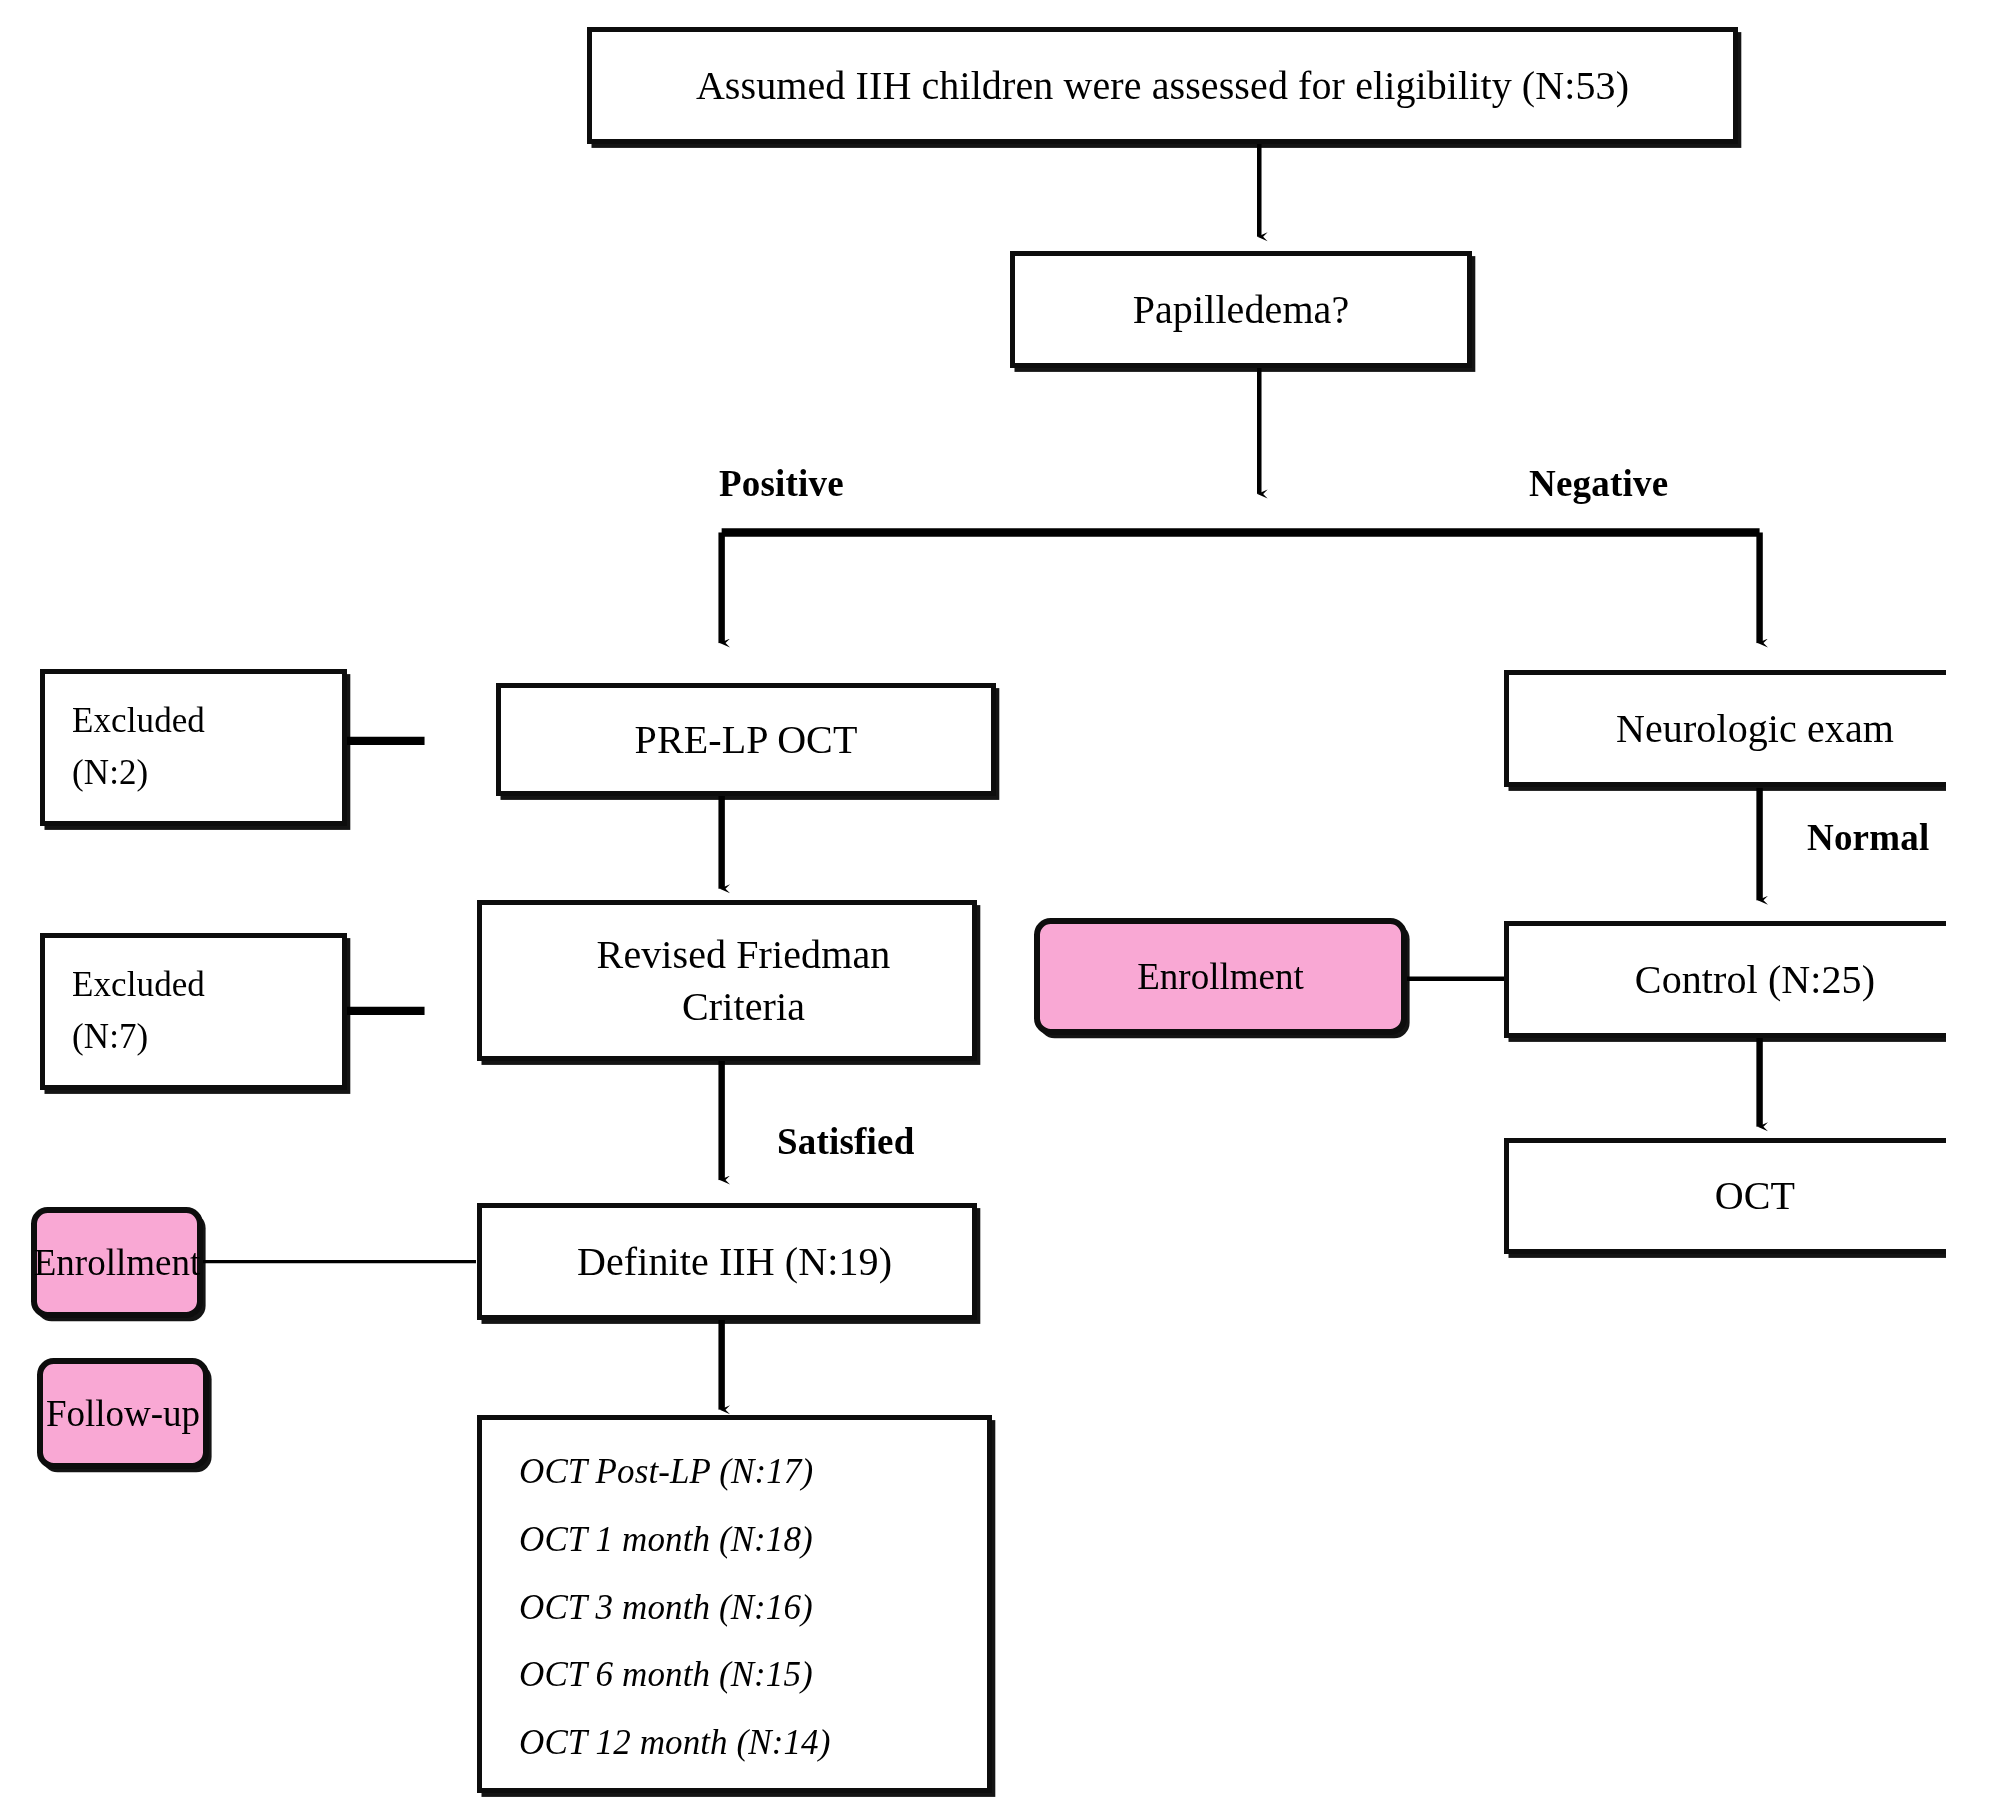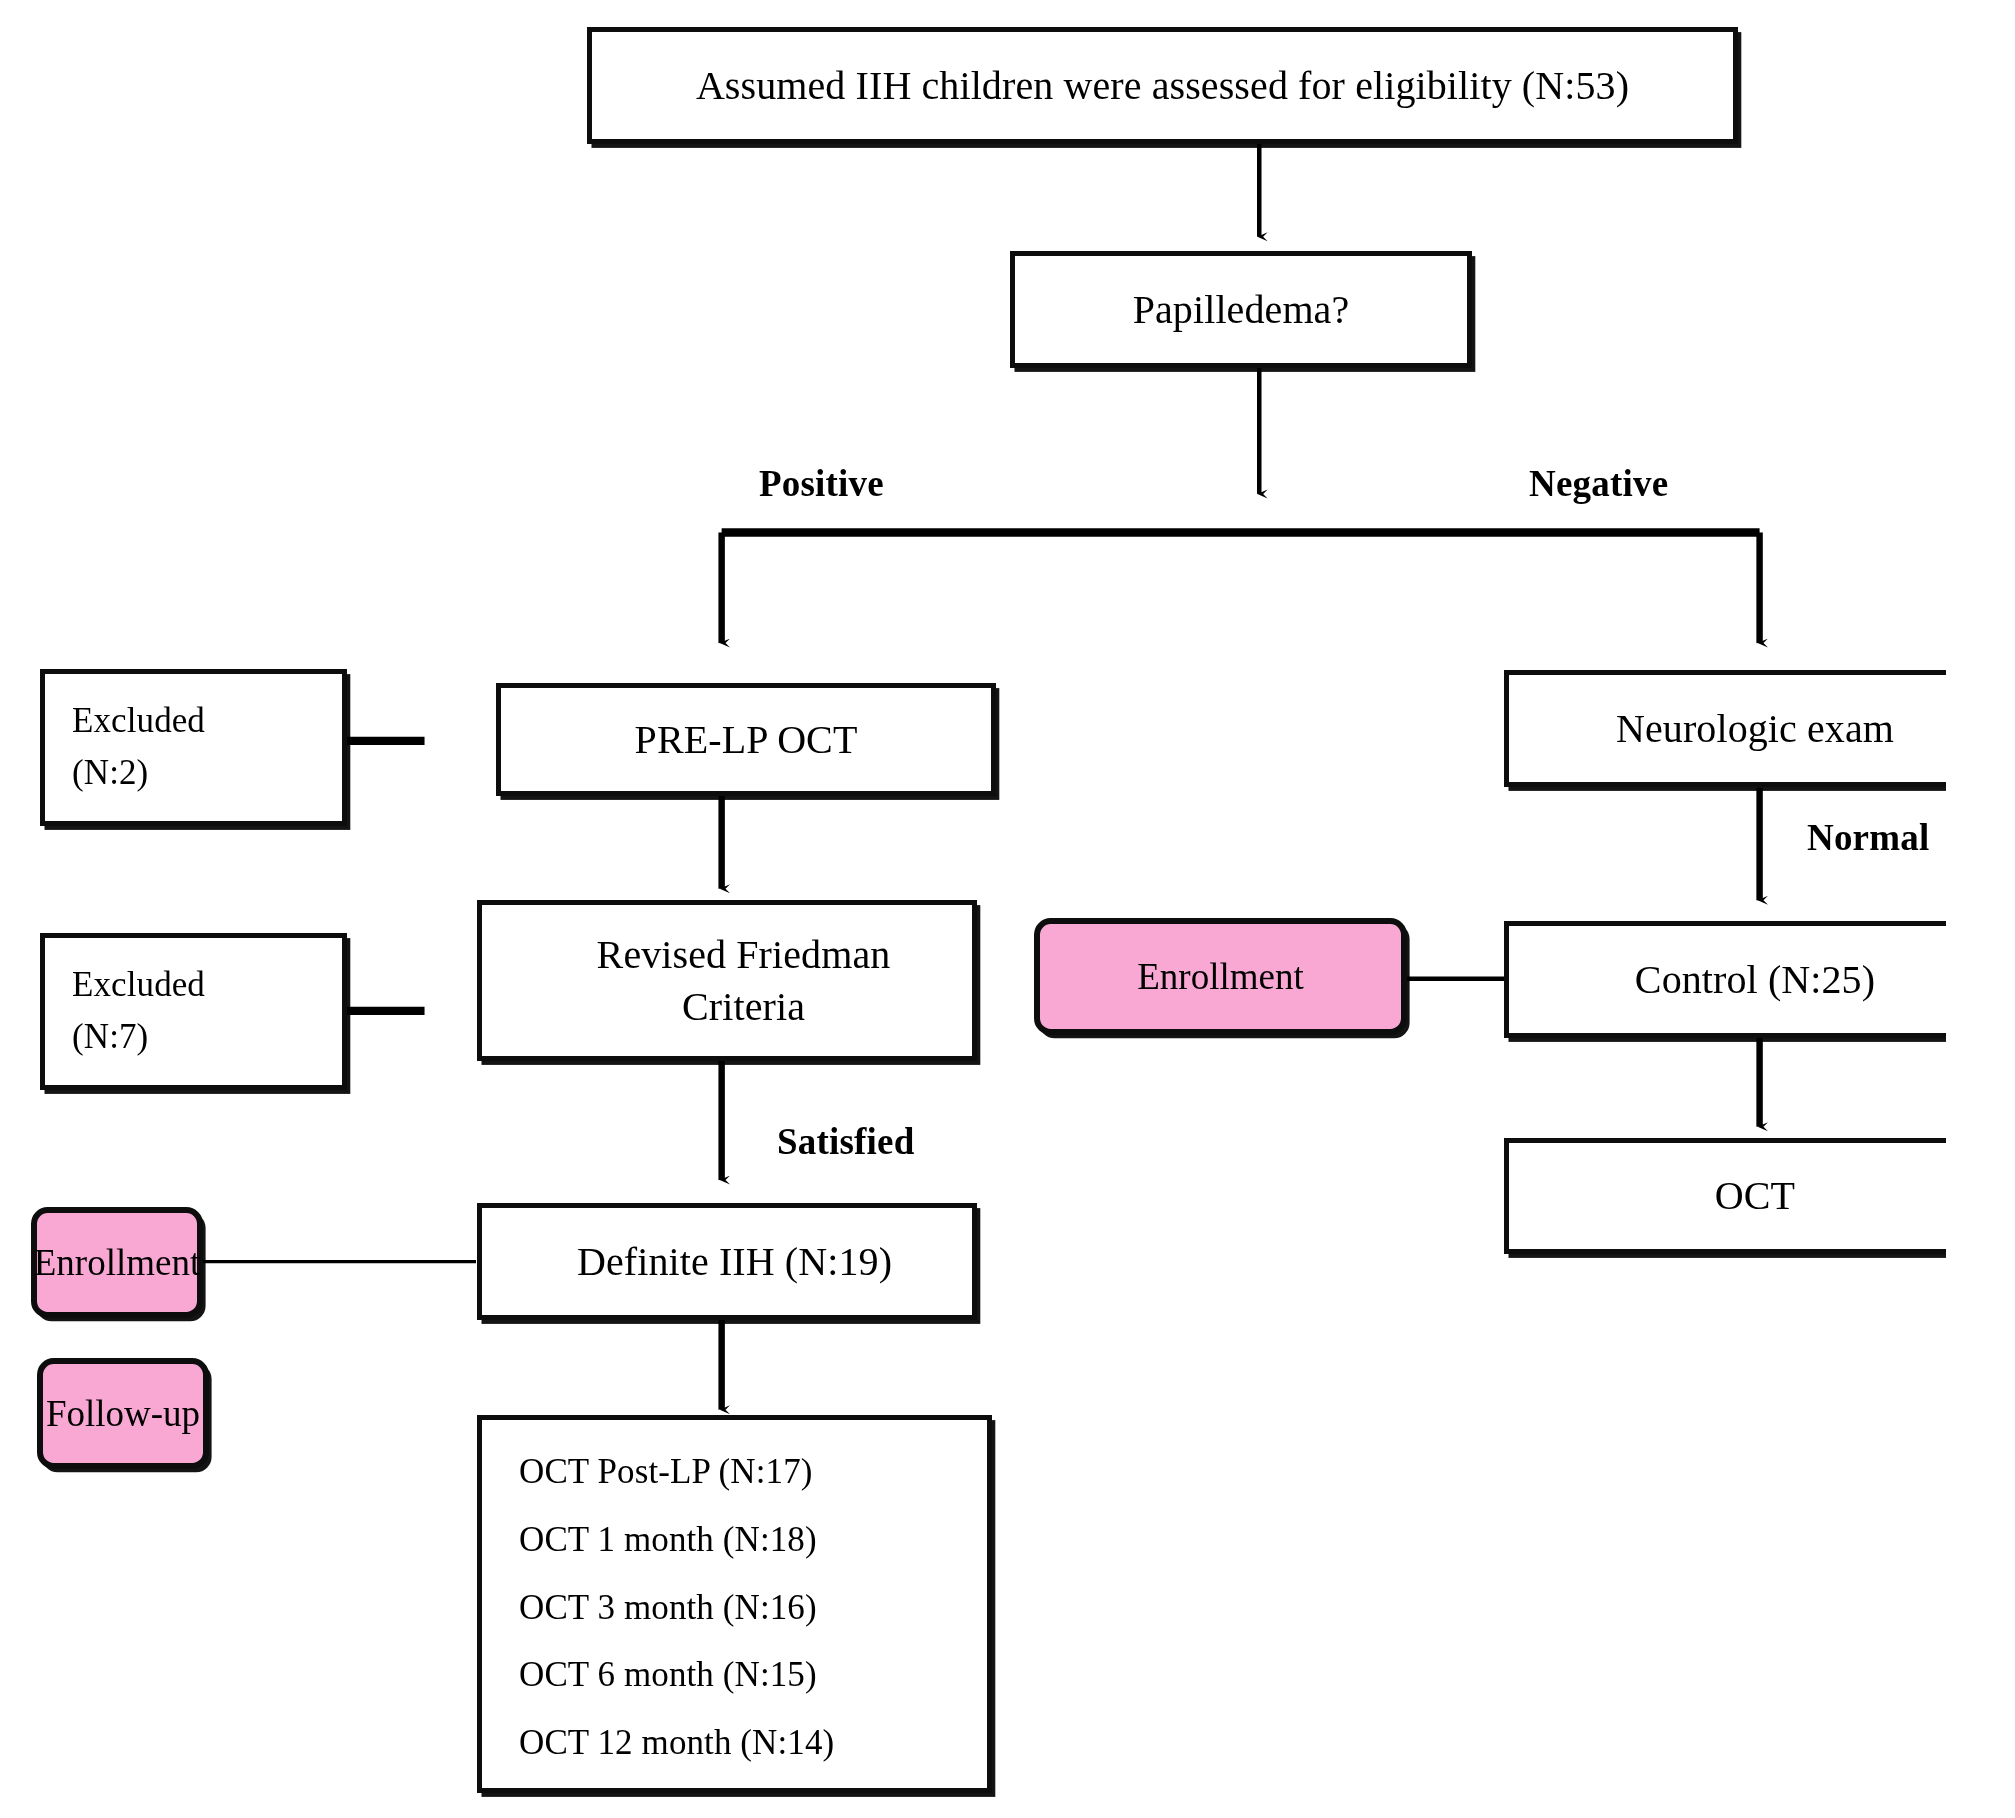--- a/index.html
+++ b/index.html
@@ -58,20 +58,21 @@
     justify-content: center;
     text-align: center;
     color: #000000;
     box-shadow: 3.9px 4.5px 0 -1.3px rgba(0,0,0,0.92);
   }
   
   .node.listbox {
     align-items: flex-start;
     justify-content: flex-start;
     text-align: left;
+    font-style: italic;
   }
   .node.listbox .txt {
     padding: 30px 0 0 37px;
     text-align: left;
   }
   .node.listbox .line {
     display: block;
     margin-bottom: 23px;
     white-space: nowrap;
   }
@@ -148,21 +149,21 @@
   </svg>
 
   <div class="node shadowed fs-xl" style="left:587px; top:27px; width:1151px; height:117px;">
     <span class="txt">Assumed IIH children were assessed for eligibility (N:53)</span>
   </div>
 
   <div class="node shadowed fs-xl" style="left:1010px; top:251px; width:462px; height:117px;">
     <span class="txt">Papilledema?</span>
   </div>
 
-  <div class="edge-label fs-lg" style="left:719px; top:462px;margin-left:40px;">Positive</div>
+  <div class="edge-label fs-lg" style="left:719px; top:462px;">Positive</div>
 
   <div class="edge-label fs-lg" style="left:1529px; top:462px;text-align:right;">Negative</div>
 
   <div class="node shadowed fs-xl" style="left:496px; top:683px; width:500px; height:113px;">
     <span class="txt">PRE-LP OCT</span>
   </div>
 
   <div class="node shadowed excluded fs-md" style="left:40px; top:669px; width:307px; height:157px;">
     <span class="txt">
       <span class="line">Excluded</span>

